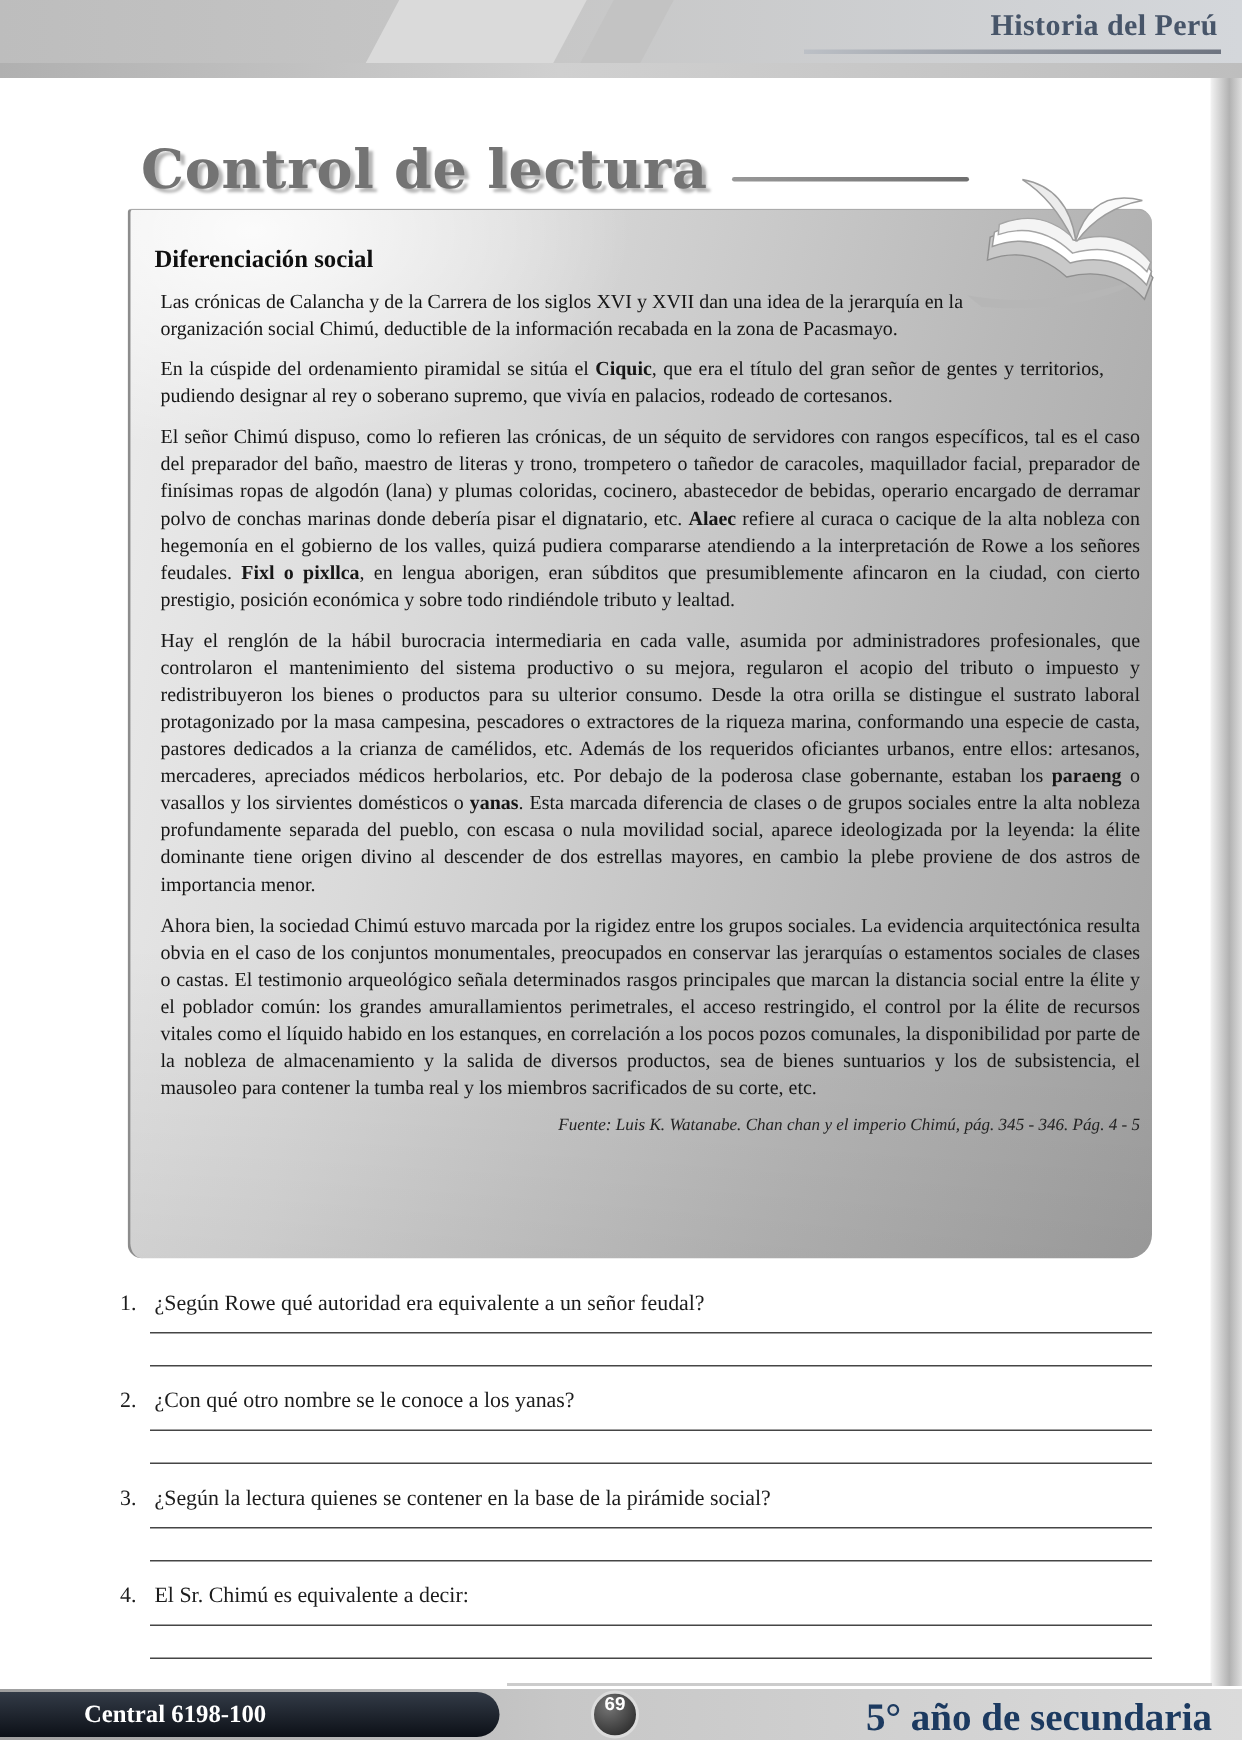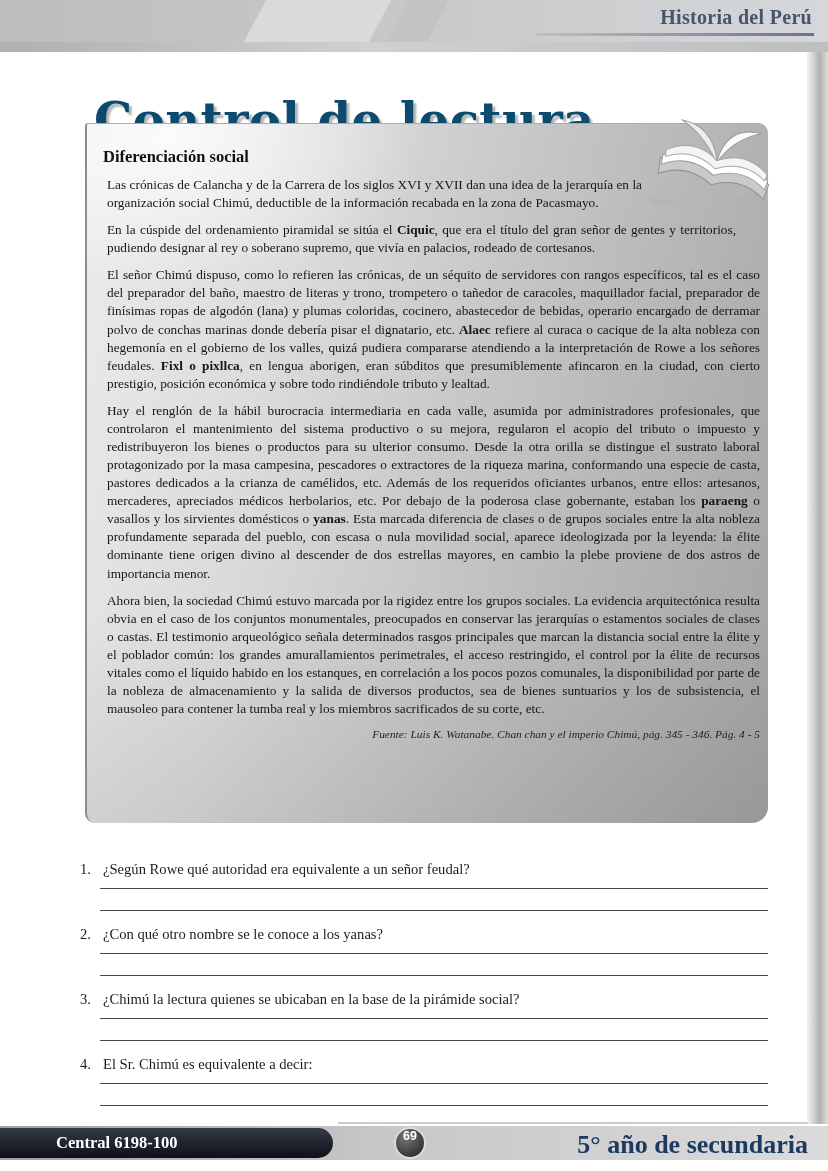--- a/index.html
+++ b/index.html
@@ -53,35 +53,35 @@
 
   
   .title-row {
     position: absolute; left: 94px; top: 92px;
     width: 552px;
     display: flex; align-items: center;
   }
   .page-title {
     margin: 0;
     font-family: "DejaVu Serif", serif;
-    font-size: 48px; font-weight: bold;
-    color: #0c4a6e; letter-spacing: 0.5px;
+    font-size: 36px; font-weight: bold;
+    color: #737373; letter-spacing: 0.5px;
     white-space: nowrap;
     text-shadow: 3px 3px 2px #b5b5b5;
   }
   .title-rule {
     flex: 1; height: 3px;
     margin-left: 16px; margin-top: 12px;
     border-radius: 2px;
     background: linear-gradient(to right, #989898, #6f6f6f);
   }
 
   
   .reading-box {
-    position: absolute; left: 85px; top: 123px;
+    position: absolute; left: 85px; top: 139px;
     width: 683px; min-height: 700px;
     box-sizing: border-box;
     padding: 23px 8px 10px 16px;
     background:
       radial-gradient(ellipse 420px 250px at 12% 2%, rgba(255,255,255,0.85), rgba(255,255,255,0) 60%),
       linear-gradient(to bottom, rgba(0,0,0,0) 70%, rgba(0,0,0,0.07)),
       linear-gradient(104deg, #ececec 0%, #dadada 30%, #b9b9b9 70%, #a3a3a3 100%);
     border-left: 2px solid #8c8c8c;
     border-top: 1px solid #ababab;
     border-radius: 3px 10px 16px 10px;
@@ -229,21 +229,21 @@
       <span class="q-num">2.</span>
       <span class="q-text">¿Con qué otro nombre se le conoce a los yanas?</span>
     </div>
     <div class="answer-line a1"></div>
     <div class="answer-line a2"></div>
   </div>
 
   <div class="question">
     <div class="q-row">
       <span class="q-num">3.</span>
-      <span class="q-text">¿Chimú la lectura quienes se ubicaban en la base de la pirámide social?</span>
+      <span class="q-text">¿Según la lectura quienes se contener en la base de la pirámide social?</span>
     </div>
     <div class="answer-line a1"></div>
     <div class="answer-line a2"></div>
   </div>
 
   <div class="question">
     <div class="q-row">
       <span class="q-num">4.</span>
       <span class="q-text">El Sr. Chimú es equivalente a decir:</span>
     </div>

